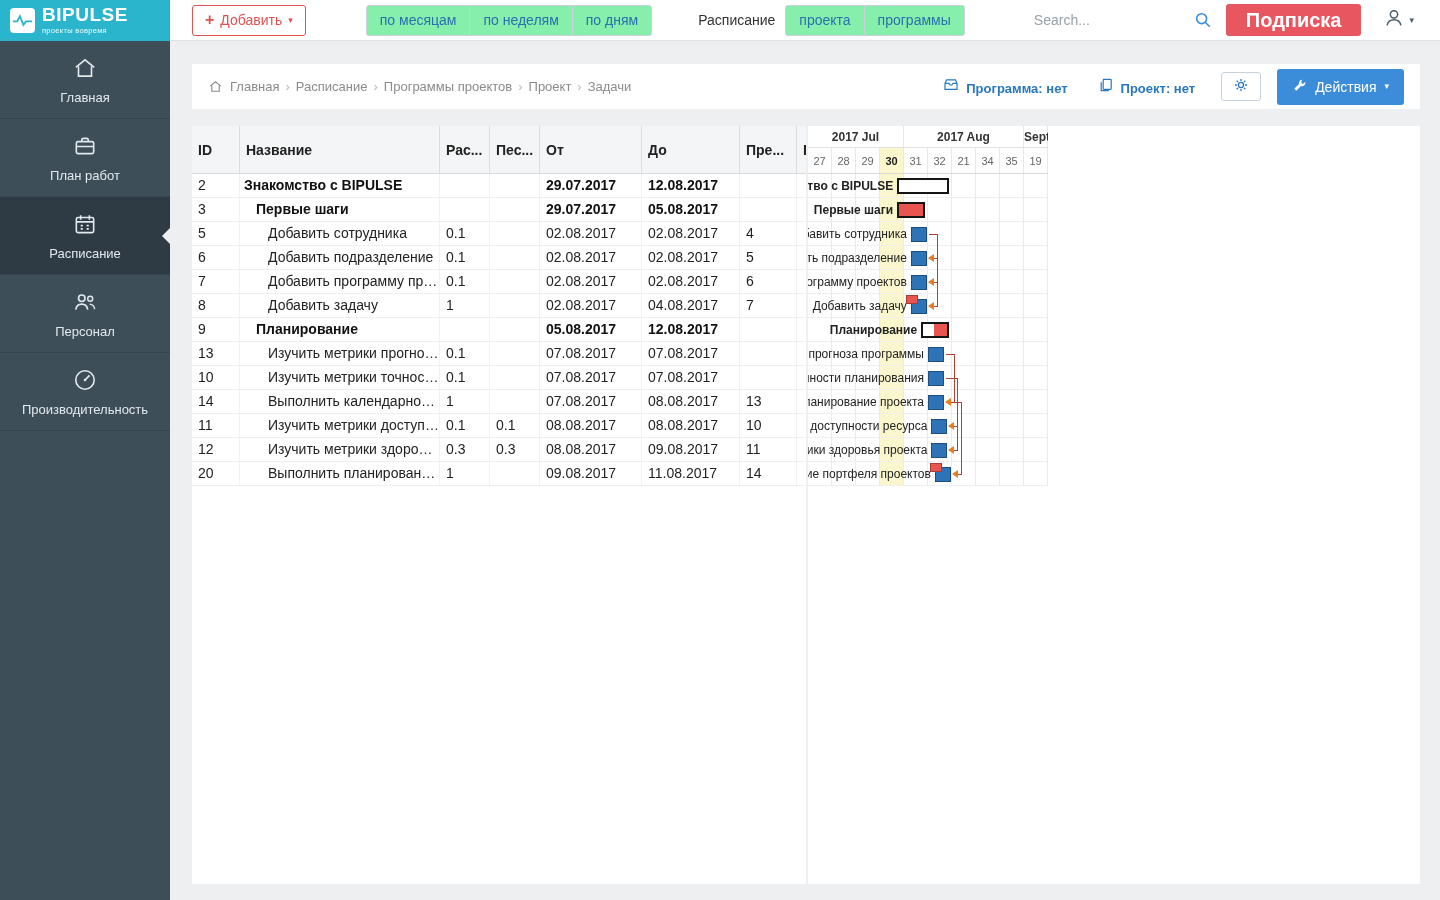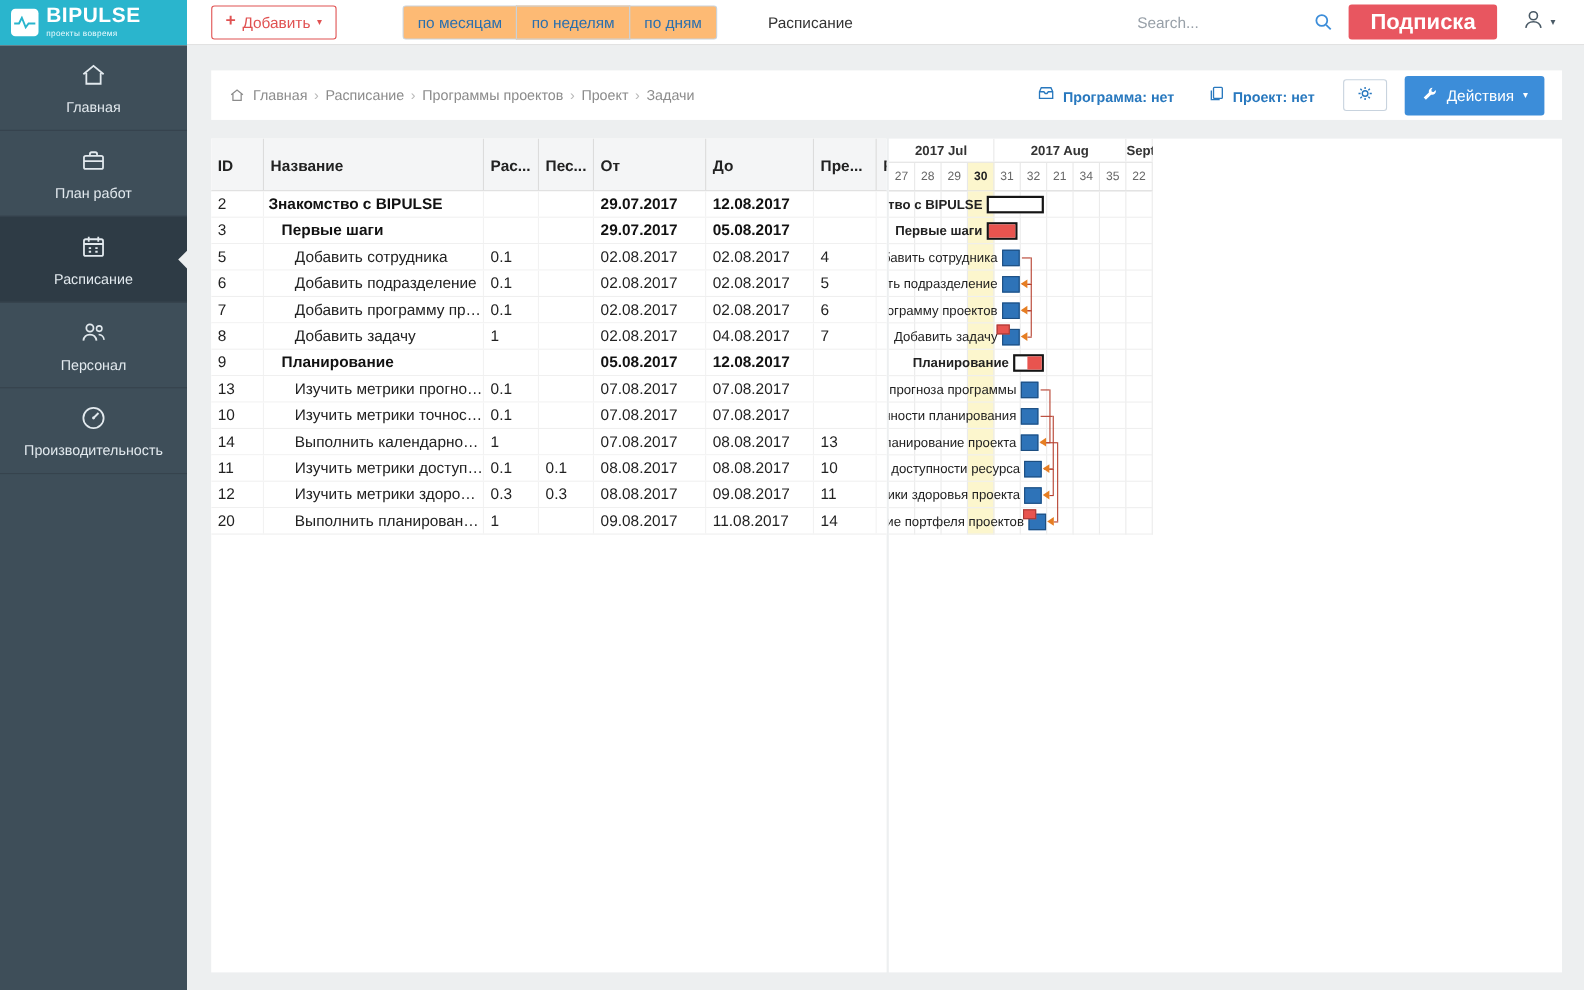--- a/index.html
+++ b/index.html
@@ -11,21 +11,21 @@
   .logo{width:170px;height:41px;background:#2ab5cd;display:flex;align-items:center;padding-left:10px;gap:7px;flex:none;cursor:pointer}
   .logo-icon{width:25px;height:25px;background:#fff;border-radius:4px;display:flex;align-items:center;justify-content:center;flex:none}
   .logo-icon svg{width:21px;height:13px}
   .logo-title{color:#fff;font-weight:bold;font-size:19px;letter-spacing:.5px;line-height:1}
   .logo-tagline{color:#ecfbff;font-size:7.5px;letter-spacing:.3px;margin-top:2px}
   button{font-family:inherit;background:none;border:none;cursor:pointer}
   .add-btn{margin-left:22px;height:31px;padding:0 12px;border:1px solid #e05252;border-radius:3px;color:#e05252;background:#fff;display:flex;align-items:center;gap:6px;font-size:14px}
   .add-btn .plus{font-weight:bold;font-size:16px;line-height:1}
   .chev{font-size:9px;line-height:1}
   .seg-group{display:flex}
-  .seg-btn{height:31px;padding:0 13px;background:#fdba74;border:1px solid #c9d2da;color:#2a6fae;font-size:14px;display:flex;align-items:center;margin-left:-1px}
+  .seg-btn{height:31px;padding:0 13px;background:#86efac;border:1px solid #c9d2da;color:#2a6fae;font-size:14px;display:flex;align-items:center;margin-left:-1px}
   .seg-btn:first-child{margin-left:0;border-radius:3px 0 0 3px}
   .seg-btn:last-child{border-radius:0 3px 3px 0}
   .zoom-group{margin-left:60px}
   .sched-wrap{display:flex;align-items:center;margin-left:46px}
   .sched-label{font-size:14px;color:#333;margin-right:10px}
   .flex1{flex:1}
   .search{display:flex;align-items:center;gap:10px}
   .search input{border:none;outline:none;font-size:14px;width:150px;color:#333}
   .search input::placeholder{color:#98a0a8}
   .search-icon svg{width:18px;height:18px;display:block}
@@ -107,20 +107,24 @@
     <span>Добавить</span>
     <span class="chev">▾</span>
   </button>
   <div class="seg-group zoom-group">
       <button class="seg-btn">по месяцам</button>
       <button class="seg-btn">по неделям</button>
       <button class="seg-btn">по дням</button>
     </div>
   <div class="sched-wrap">
     <span class="sched-label">Расписание</span>
+    <div class="seg-group">
+        <button class="seg-btn">проекта</button>
+        <button class="seg-btn">программы</button>
+      </div>
   </div>
   <div class="flex1"></div>
   <div class="search">
     <input placeholder="Search..." style="">
     <span class="search-icon">
       <svg viewBox="0 0 20 20">
           <circle cx="8.5" cy="8.5" r="5.5" fill="none" stroke="#3c8dd9" stroke-width="1.8"></circle>
           <line x1="12.8" y1="12.8" x2="17.5" y2="17.5" stroke="#3c8dd9" stroke-width="1.8"></line>
         </svg>
     </span>
@@ -401,21 +405,21 @@
       <div class="g-weeks">
           <div class="g-wcell">27</div>
           <div class="g-wcell">28</div>
           <div class="g-wcell">29</div>
           <div class="g-wcell today">30</div>
           <div class="g-wcell">31</div>
           <div class="g-wcell">32</div>
           <div class="g-wcell">21</div>
           <div class="g-wcell">34</div>
           <div class="g-wcell">35</div>
-          <div class="g-wcell">22</div>
+          <div class="g-wcell">19</div>
         </div>
       <div class="g-body" style="height: 312px;">
           <div class="g-today" style="left:72px;width:24px;height:312px"></div>
           <div class="g-grid-v" style="left:23px;height:312px"></div>
           <div class="g-grid-v" style="left:47px;height:312px"></div>
           <div class="g-grid-v" style="left:71px;height:312px"></div>
           <div class="g-grid-v" style="left:95px;height:312px"></div>
           <div class="g-grid-v" style="left:119px;height:312px"></div>
           <div class="g-grid-v" style="left:143px;height:312px"></div>
           <div class="g-grid-v" style="left:167px;height:312px"></div>

